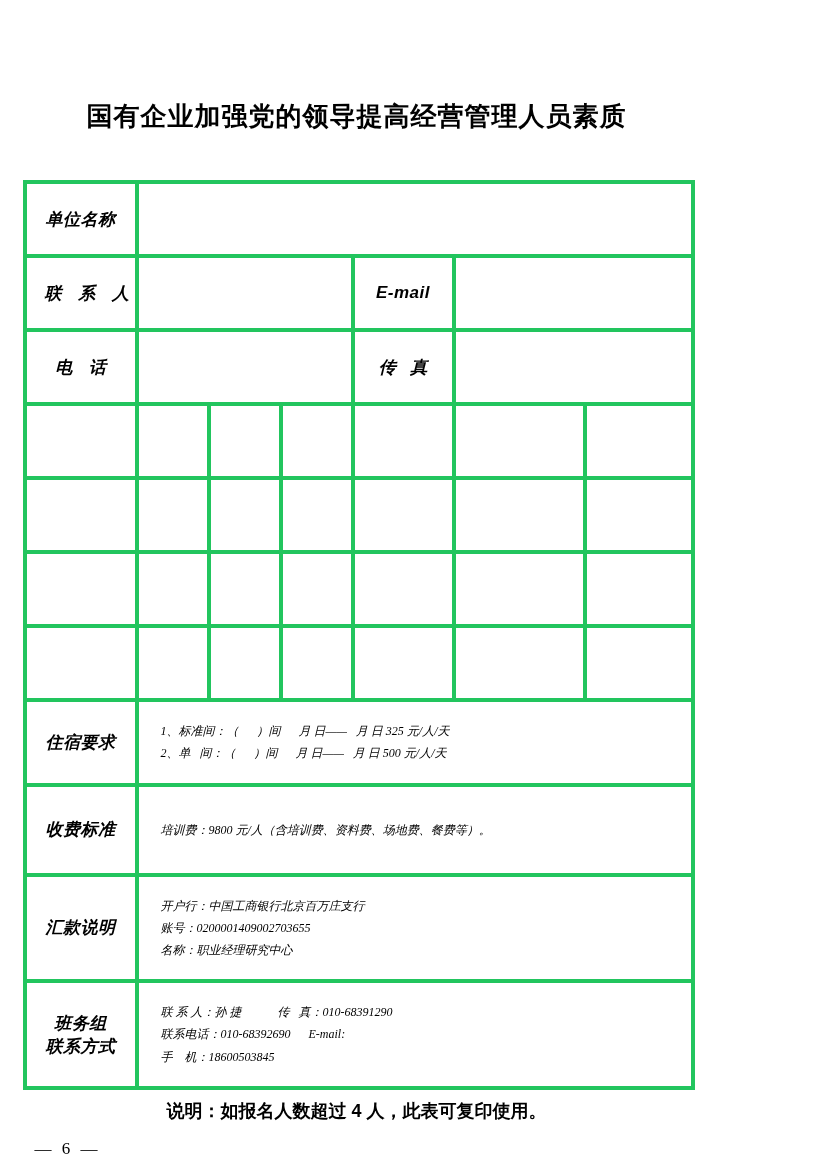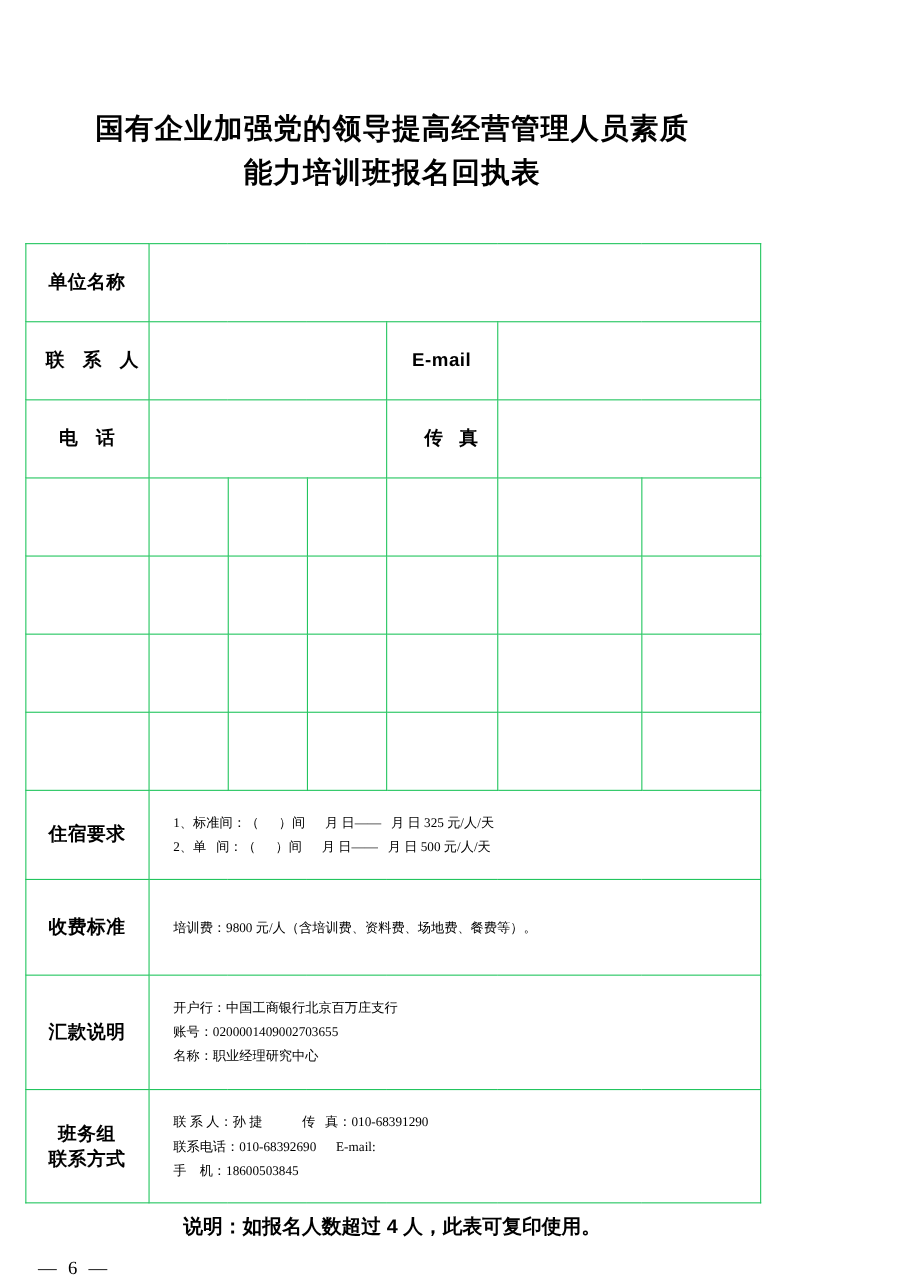--- a/index.html
+++ b/index.html
@@ -37,25 +37,26 @@
     margin: 0 auto;
     width: 668px;
     padding-top: 44px;
   }
   table.form {
     border-collapse: collapse;
     width: 668px;
     table-layout: fixed;
   }
   table.form td {
-    border: 1px solid #22c55e;
+    border: 4px solid #22c55e;
     padding: 12px;
     vertical-align: middle;
     font-size: 17px;
     height: 46px;
+    font-style: italic;
   }
   .lbl {
     text-align: center;
     font-family: "Liberation Sans", "DejaVu Sans", sans-serif;
     font-weight: bold;
     font-size: 17px;
     letter-spacing: 0.5px;
     white-space: nowrap;
   }
   .lbl-sp {
@@ -68,21 +69,21 @@
     white-space: nowrap;
   }
   .hdr {
     text-align: center;
     font-family: "Liberation Sans", "DejaVu Sans", sans-serif;
     font-weight: bold;
     font-size: 17px;
     letter-spacing: 0.5px;
   }
   .hdr-sp {
-    text-align: right;
+    text-align: center;
     font-family: "Liberation Sans", "DejaVu Sans", sans-serif;
     font-weight: bold;
     font-size: 17px;
     letter-spacing: 5px;
     text-indent: 5px;
   }
   .blank {
     height: 46px;
   }
   .cell-text {
@@ -116,21 +117,20 @@
     letter-spacing: 3px;
   }
 </style>
 </head>
 <body>
 
 <div class="page">
 
   <div class="title-block">
     <div class="title-line">国有企业加强党的领导提高经营管理人员素质</div>
-    <div class="title-line">能力培训班报名回执表</div>
   </div>
 
   <div class="table-wrap">
     <table class="form">
       <colgroup>
         <col style="width:112px">
         <col style="width:72px">
         <col style="width:72px">
         <col style="width:72px">
         <col style="width:101px">

